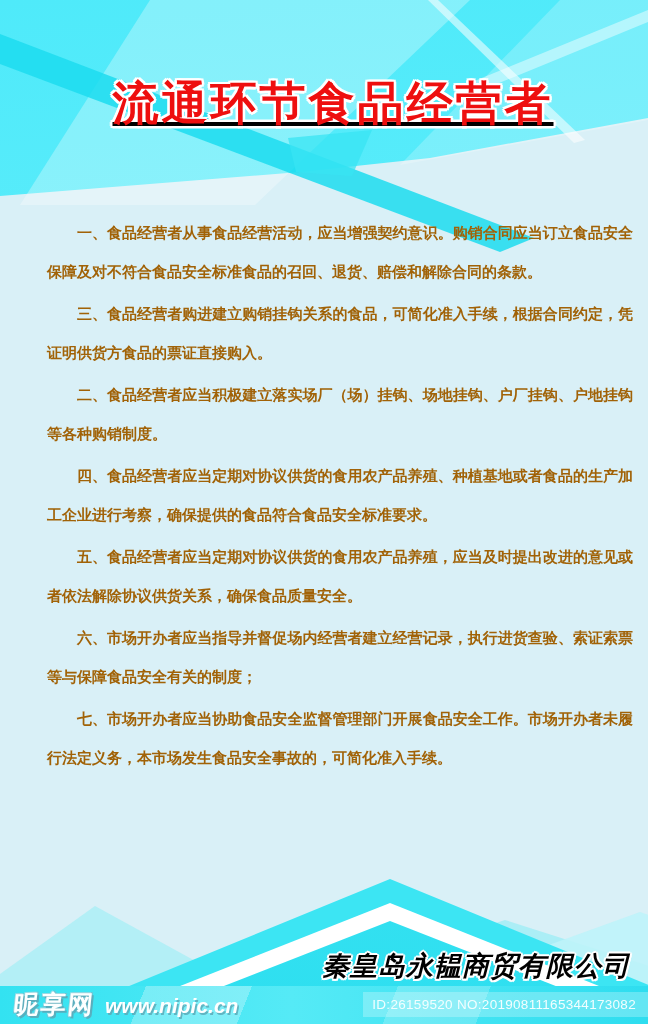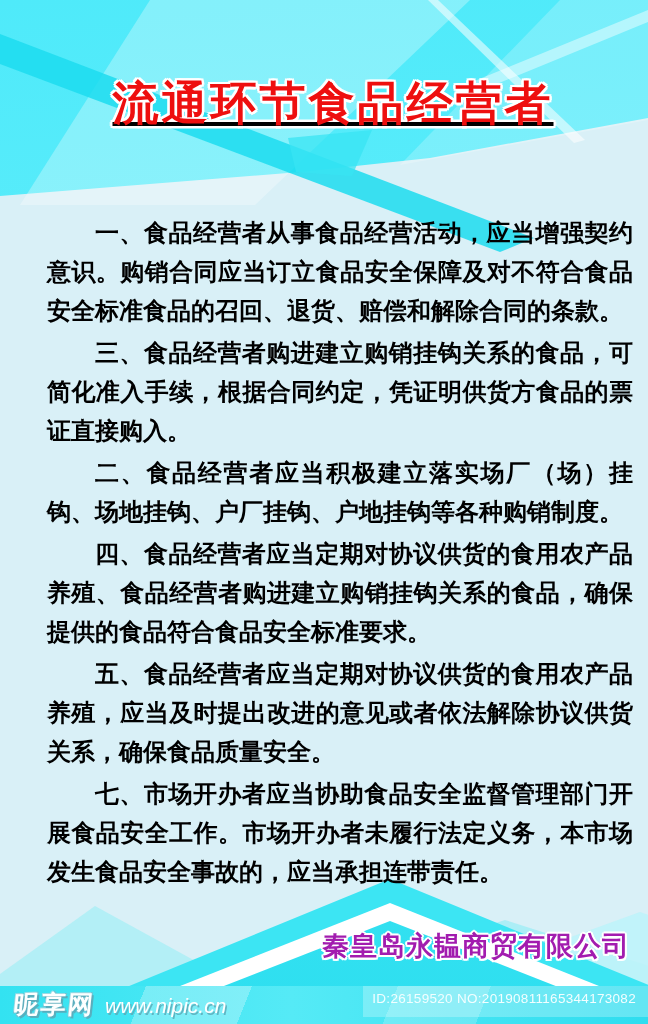--- a/index.html
+++ b/index.html
@@ -54,47 +54,48 @@
     white-space:nowrap;
   }
   .title-1 { font-size:46px; letter-spacing:3px; line-height:66px; }
   .title-2 { font-size:47px; letter-spacing:2px; line-height:68px; }
 
   
   .body-text {
     position:absolute; top:213px; left:0; right:0;
     padding:0 15px 0 47px;
     z-index:4;
-    color:#000000;
-    font-size:24px;
+    color:#a16207;
+    font-size:15px;
     font-weight:bold;
     line-height:39px;
     text-align:justify;
   }
   .body-text p { margin:0 0 3px 0; text-indent:2em; }
 
   
   .btm-light-a { background:rgba(171,238,246,.85); clip-path:polygon(95px 906px,310px 1024px,-70px 1024px); }
   .btm-light-b { background:rgba(162,237,246,.85); clip-path:polygon(505px 920px,830px 1024px,185px 1024px); }
   .btm-light-c { background:rgba(190,243,249,.9);  clip-path:polygon(640px 912px,960px 1024px,330px 1024px); }
   .btm-chev-cyan  { background:#3ce5f3; clip-path:polygon(390px 879px,880px 1080px,-100px 1080px); }
   .btm-chev-white { background:#ffffff; clip-path:polygon(390px 903px,866px 1092px,-88px 1092px); }
   .btm-chev-fill  {
     background:linear-gradient(180deg,#55e9f3 0%,#2edff0 100%);
     clip-path:polygon(390px 921px,856px 1104px,-78px 1104px);
   }
 
   
   .company {
-    position:absolute; right:18px; top:928px; z-index:6;
-    color:#a21caf; font-size:27px; font-weight:900; letter-spacing:1px;
+    position:absolute; right:18px; top:948px; z-index:6;
+    color:#000000; font-size:27px; font-weight:900; letter-spacing:1px;
     text-shadow:
       2px 0 0 #fff,-2px 0 0 #fff,0 2px 0 #fff,0 -2px 0 #fff,
       1.5px 1.5px 0 #fff,-1.5px 1.5px 0 #fff,1.5px -1.5px 0 #fff,-1.5px -1.5px 0 #fff;
     white-space:nowrap;
+    font-style:italic;
   }
 
   
   .wm-bar {
     position:absolute; left:0; right:0; bottom:0; height:38px; z-index:8;
     background:
       linear-gradient(112deg,
         rgba(255,255,255,0) 22%, rgba(255,255,255,.28) 22%, rgba(255,255,255,.28) 38%,
         rgba(255,255,255,0) 38%, rgba(255,255,255,0) 60%,
         rgba(255,255,255,.20) 60%, rgba(255,255,255,.20) 74%, rgba(255,255,255,0) 74%),
@@ -103,25 +104,25 @@
   .wm-logo {
     position:absolute; left:14px; bottom:3px;
     display:flex; align-items:baseline; gap:10px;
   }
   .wm-site {
     font-size:25px; font-weight:900; color:#fdffff; letter-spacing:2px;
     text-shadow:2px 2px 0 rgba(90,170,185,.9),-1px -1px 0 rgba(160,220,230,.9),1px -1px 0 rgba(120,190,205,.8),-1px 1px 0 rgba(120,190,205,.8);
     transform:skewX(-6deg);
   }
   .wm-url {
-    font-size:21px; font-weight:normal; font-style:italic; color:#ffffff;
+    font-size:21px; font-weight:bold; font-style:italic; color:#ffffff;
     text-shadow:1.5px 1.5px 0 rgba(90,170,185,.85);
   }
   .wm-idband {
-    position:absolute; right:0; bottom:7px; height:31px; line-height:25px;
+    position:absolute; right:0; bottom:7px; height:25px; line-height:25px;
     padding:0 12px 0 9px;
     background:rgba(255,255,255,.26);
     color:#f2feff; font-size:13.5px; letter-spacing:.3px;
     white-space:nowrap;
   }
 </style>
 </head>
 <body>
 
 <div class="poster">
@@ -142,23 +143,24 @@
   <div class="deco btm-chev-fill"></div>
 
   <div class="title-wrap">
     <div class="title-line title-1">流通环节食品经营者</div>
   </div>
 
   <div class="body-text">
     <p>一、食品经营者从事食品经营活动，应当增强契约意识。购销合同应当订立食品安全保障及对不符合食品安全标准食品的召回、退货、赔偿和解除合同的条款。</p>
     <p>三、食品经营者购进建立购销挂钩关系的食品，可简化准入手续，根据合同约定，凭证明供货方食品的票证直接购入。</p>
     <p>二、食品经营者应当积极建立落实场厂（场）挂钩、场地挂钩、户厂挂钩、户地挂钩等各种购销制度。</p>
-    <p>四、食品经营者应当定期对协议供货的食用农产品养殖、食品经营者购进建立购销挂钩关系的食品，确保提供的食品符合食品安全标准要求。</p>
+    <p>四、食品经营者应当定期对协议供货的食用农产品养殖、种植基地或者食品的生产加工企业进行考察，确保提供的食品符合食品安全标准要求。</p>
     <p>五、食品经营者应当定期对协议供货的食用农产品养殖，应当及时提出改进的意见或者依法解除协议供货关系，确保食品质量安全。</p>
-    <p>七、市场开办者应当协助食品安全监督管理部门开展食品安全工作。市场开办者未履行法定义务，本市场发生食品安全事故的，应当承担连带责任。</p>
+    <p>六、市场开办者应当指导并督促场内经营者建立经营记录，执行进货查验、索证索票等与保障食品安全有关的制度；</p>
+    <p>七、市场开办者应当协助食品安全监督管理部门开展食品安全工作。市场开办者未履行法定义务，本市场发生食品安全事故的，可简化准入手续。</p>
   </div>
 
   <div class="company">秦皇岛永韫商贸有限公司</div>
 
   <div class="wm-bar">
     <div class="wm-logo">
       <span class="wm-site">昵享网</span>
       <span class="wm-url">www.nipic.cn</span>
     </div>
     <div class="wm-idband">ID:26159520 NO:20190811165344173082</div>

